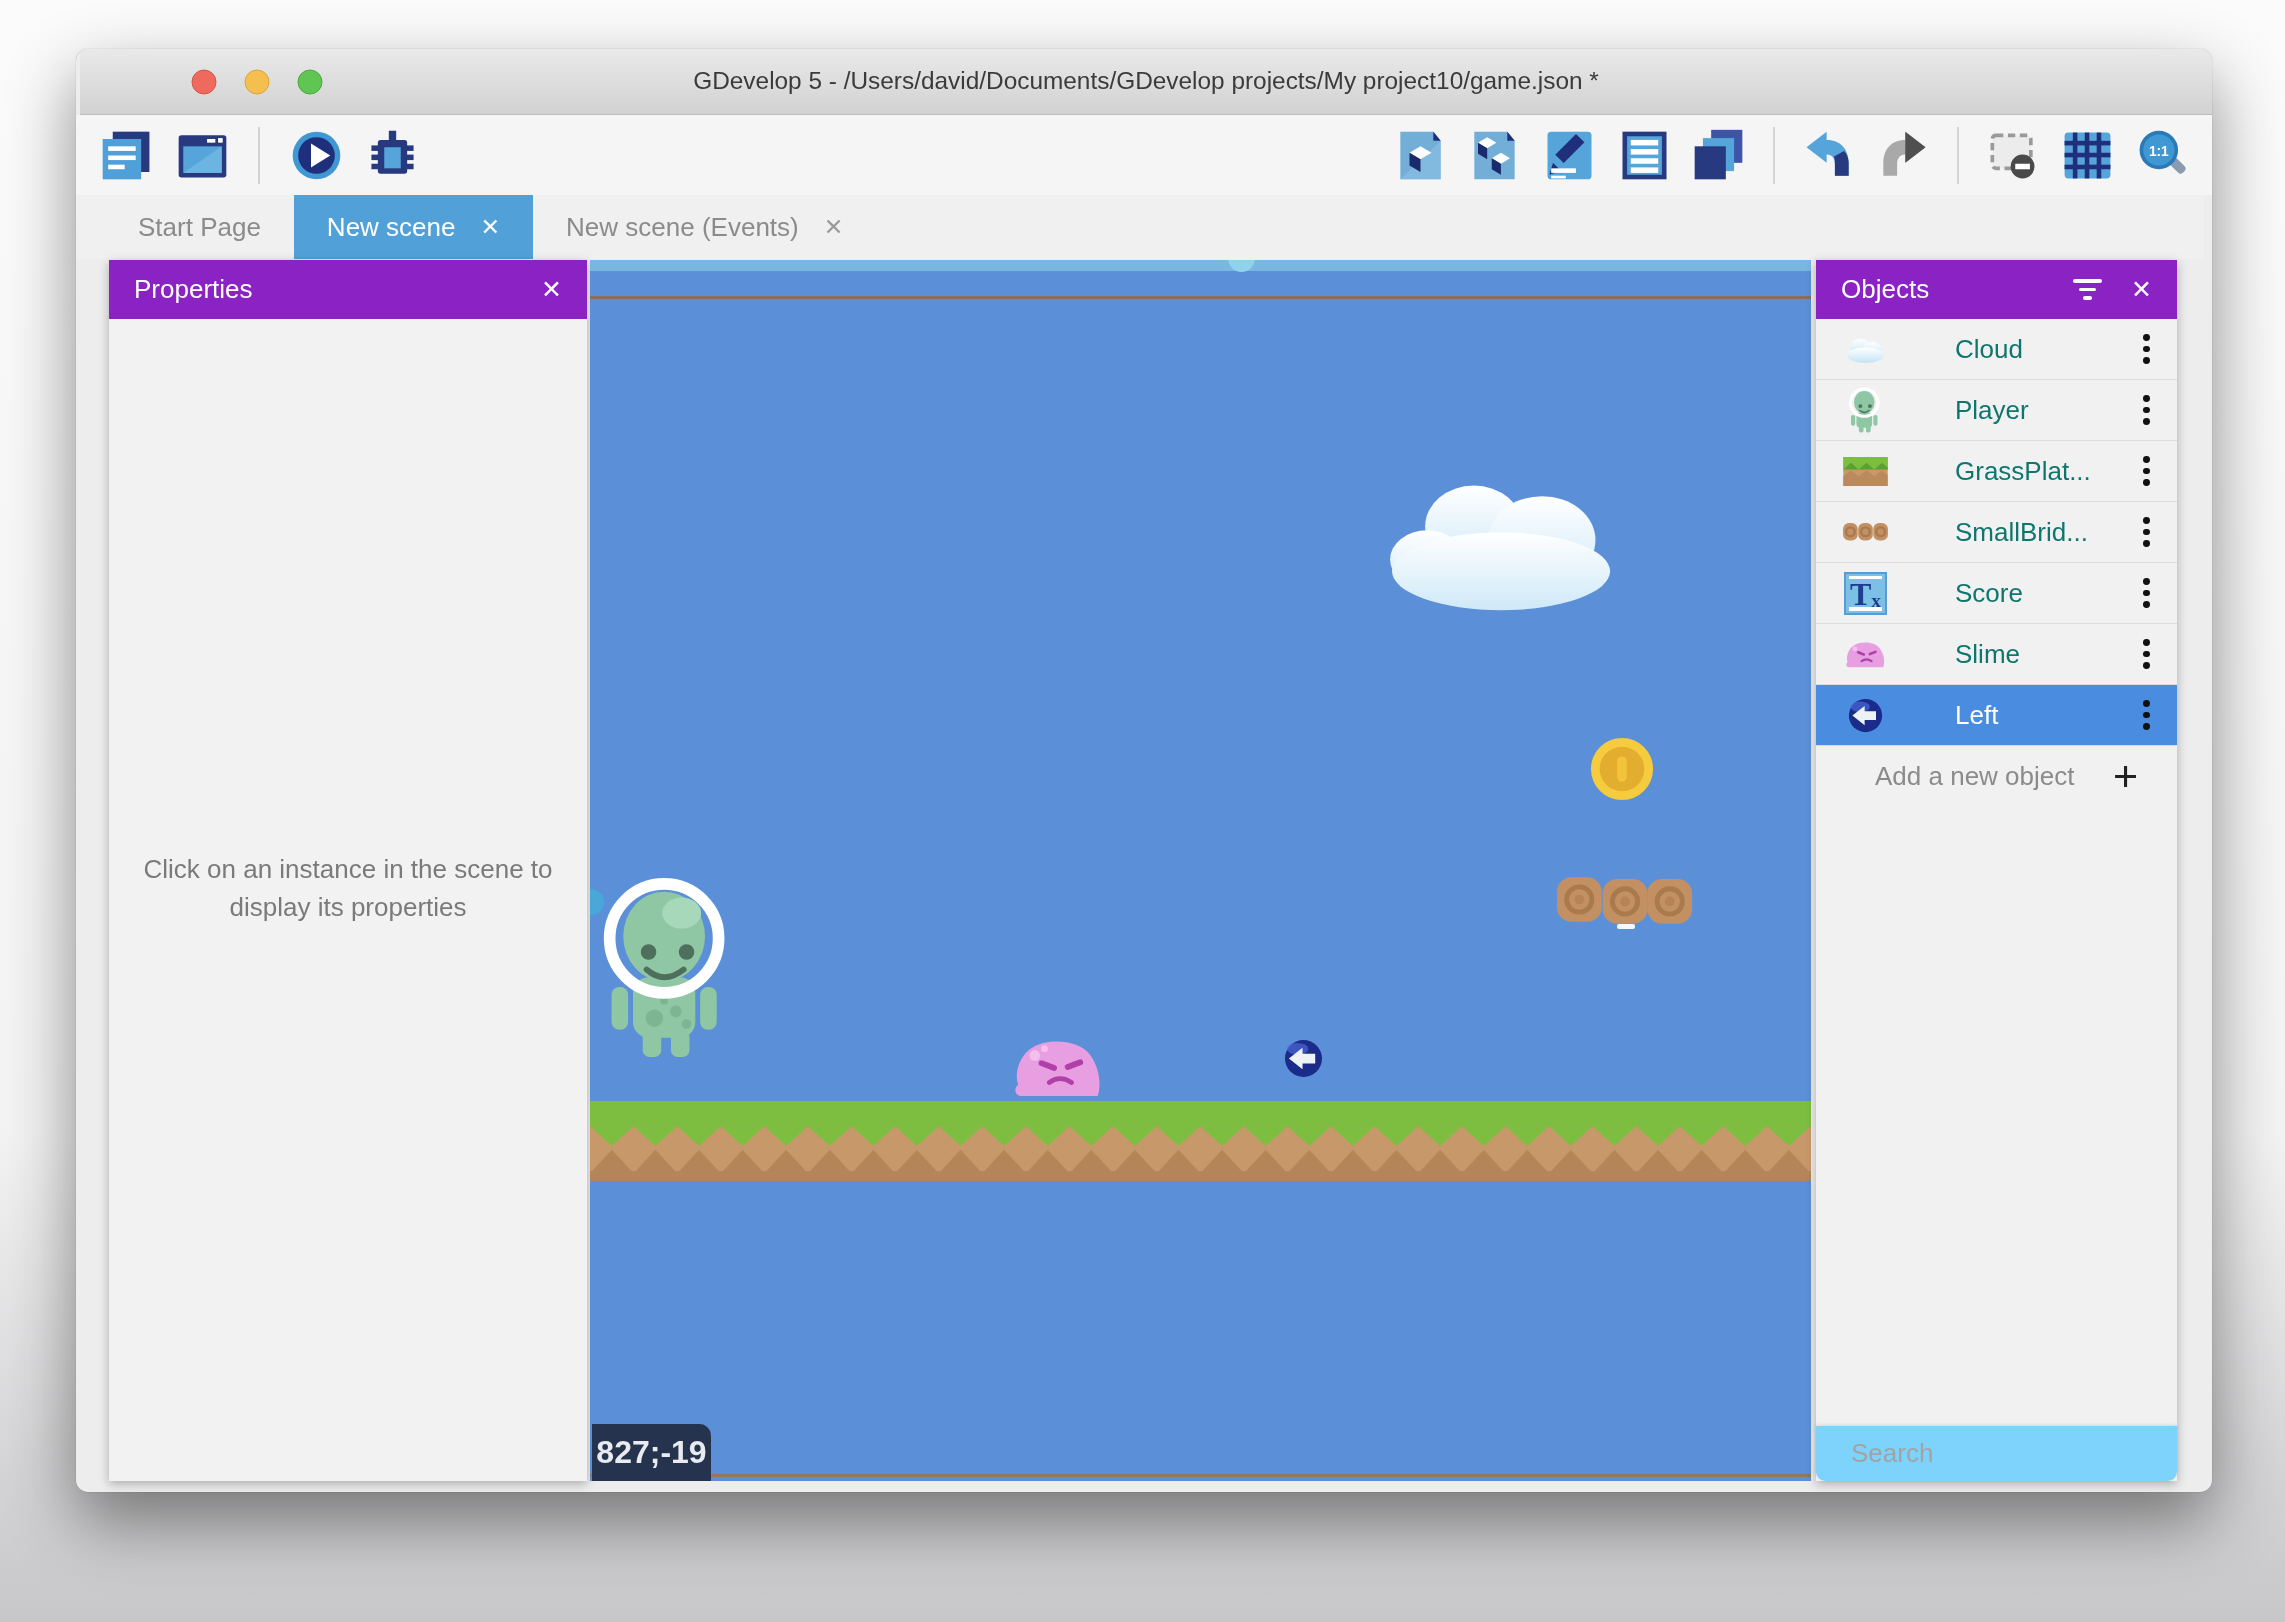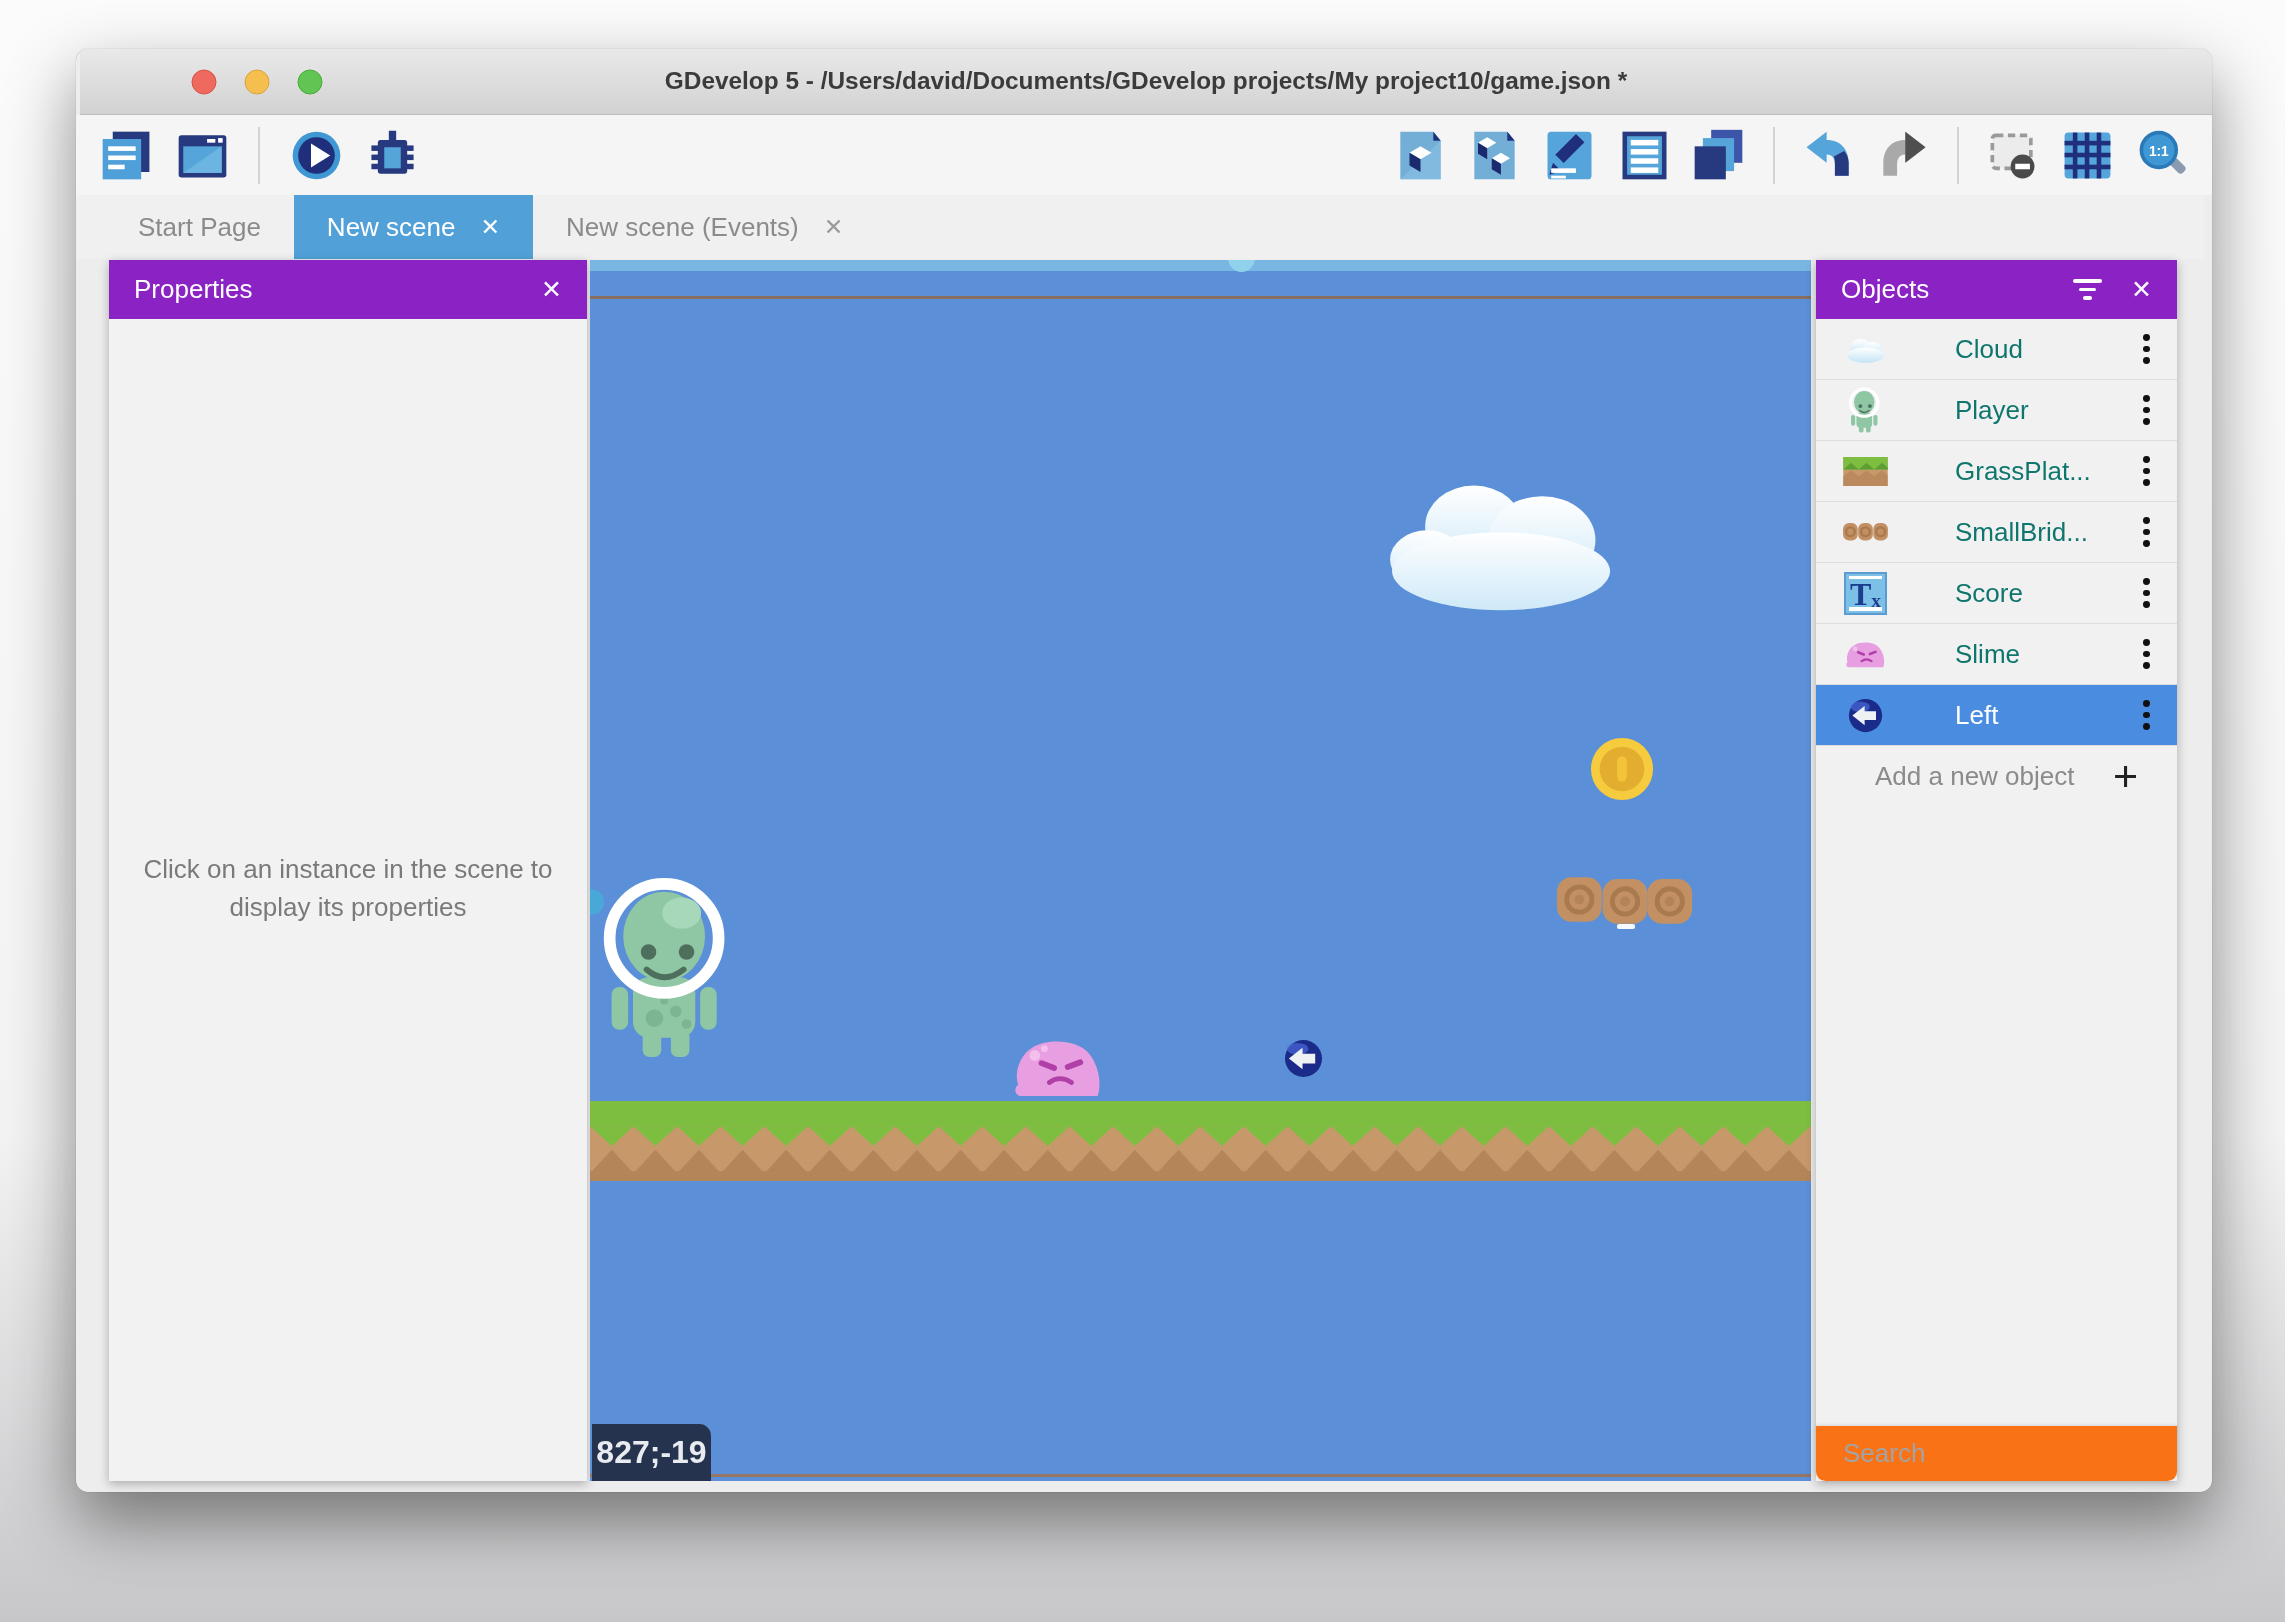--- a/index.html
+++ b/index.html
@@ -12,21 +12,20 @@
   .window {
     position:absolute; left:76px; top:49px; width:2136px; height:1443px;
     background:#ededee; border-radius:11.7px; overflow:hidden;
     box-shadow:0 29px 68px rgba(0,0,0,.45), 0 0 1px rgba(0,0,0,.4);
   }
   
   .titlebar {
     position:absolute; left:4px; top:0; right:0; height:66px;
     background:linear-gradient(#e9e9e9,#d2d2d2);
     border-bottom:1px solid #bdbdbd;
-    font-weight:bold;
   }
   .traffic { position:absolute; left:119px; top:33px; display:flex; gap:28px; transform:translate(-50%,-50%); left:177px; }
   .light { width:25px; height:25px; border-radius:50%; }
   .light.red{ background:#ee6a5e; border:1px solid #d65448;}
   .light.yellow{ background:#f4bf4f; border:1px solid #d9a43b;}
   .light.green{ background:#61c554; border:1px solid #4aa93e;}
   .wtitle {
     position:absolute; left:0; right:0; top:0; height:66px; line-height:64px;
     text-align:center; font-size:24.4px; color:#3b3b3b;
   }
@@ -98,23 +97,23 @@
   }
   .objrow.selected { background:#4a8ce0; }
   .objrow .oicon { width:49px; display:flex; justify-content:center; align-items:center; margin-left:25px; }
   .objrow .oname { font-size:26px; color:#0f766e; margin-left:65px; flex:1; white-space:nowrap; overflow:hidden; }
   .objrow.selected .oname { color:#fff; }
   .dots { display:flex; flex-direction:column; gap:4.9px; margin-right:21.5px; padding:5.9px; }
   .dots i { width:6.8px; height:6.8px; border-radius:50%; background:#111; display:block; }
   .addrow { height:61px; display:flex; align-items:center; padding-left:59px; font-size:26px; color:#8b8b8b; }
   .addrow .plus { margin-left:auto; margin-right:39px; font-size:43px; font-weight:300; color:#222; line-height:39px; }
   .searchbox {
-    position:absolute; left:0; bottom:0; width:361px; height:55px; background:#f97316;
+    position:absolute; left:0; bottom:0; width:361px; height:55px; background:#7dd3fc;
     border-radius:0 0 9.8px 9.8px; box-shadow:0 -1px 3.9px rgba(0,0,0,.12);
-    display:flex; align-items:center; padding:0 27px;
+    display:flex; align-items:center; padding:0 35px;
   }
   .searchbox input {
     border:none; outline:none; flex:1; font-size:26px; color:#333;
     font-family:"Liberation Sans", sans-serif; background:transparent;
   }
   .searchbox input::placeholder { color:#a3a3a3; }
   
   .score-ic {
     width:43px; height:43px; background:#7cc0e8; border:2.9px solid #5b9bd0;
     position:relative; display:flex; align-items:flex-end; justify-content:center;

